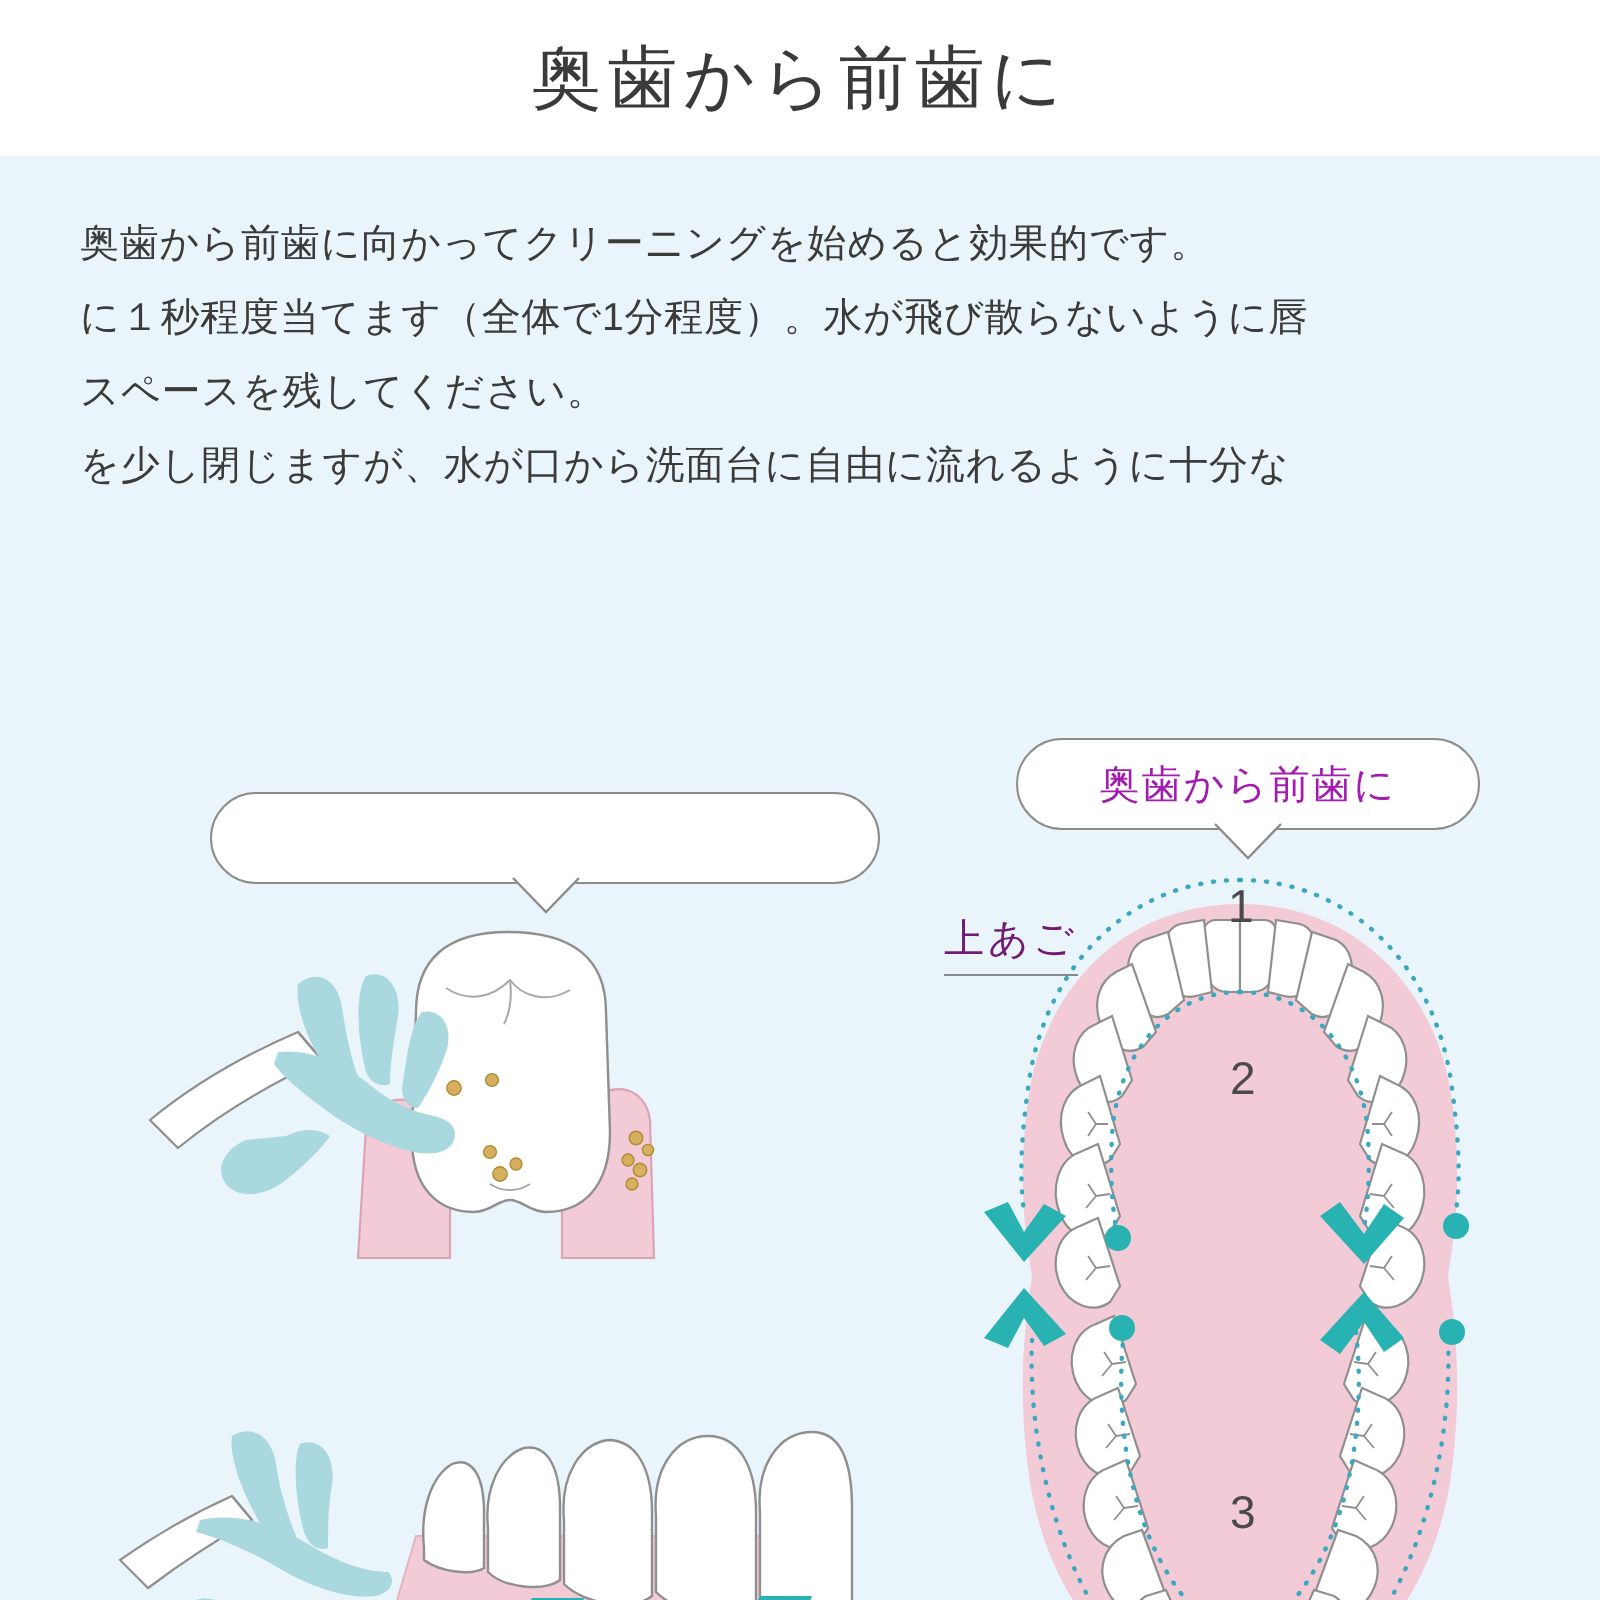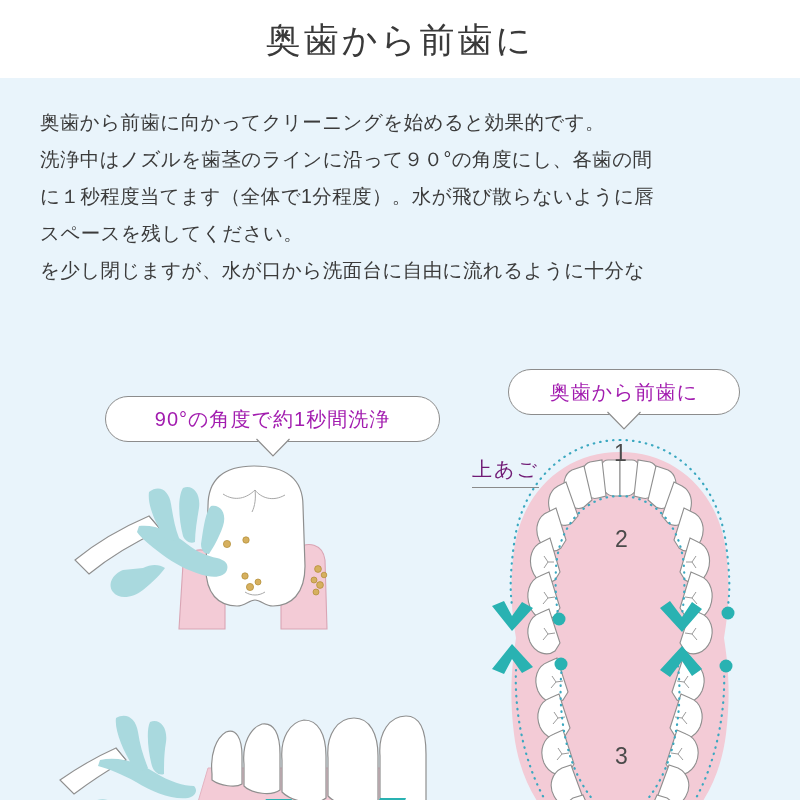--- a/index.html
+++ b/index.html
@@ -82,28 +82,26 @@
 <div class="page">
 
   <div class="header">
     <div class="title">奥歯から前歯に</div>
   </div>
 
   <div class="panel">
 
     <div class="body-copy">
       <p>奥歯から前歯に向かってクリーニングを始めると効果的です。</p>
-      <p>洗浄中はノズルを歯茎のラインに沿って９０°の角度にし、各歯の間</p>
       <p>に１秒程度当てます（全体で1分程度）。水が飛び散らないように唇</p>
       <p>スペースを残してください。</p>
       <p>を少し閉じますが、水が口から洗面台に自由に流れるように十分な</p>
     </div>
 
     <div class="bubble" id="bubble-angle">
-      <span class="btext">90°の角度で約1秒間洗浄</span>
       <svg class="tail" viewBox="0 0 34 18">
         <path d="M0,0 L34,0 L17,18 Z" fill="#ffffff"></path>
         <path d="M0.5,0 L17,17 L33.5,0" fill="none" stroke="#8c8c8c" stroke-width="1.2"></path>
       </svg>
     </div>
 
 
     <div class="bubble" id="bubble-back-to-front">
       <span class="btext">奥歯から前歯に</span>
       <svg class="tail" viewBox="0 0 34 18">

